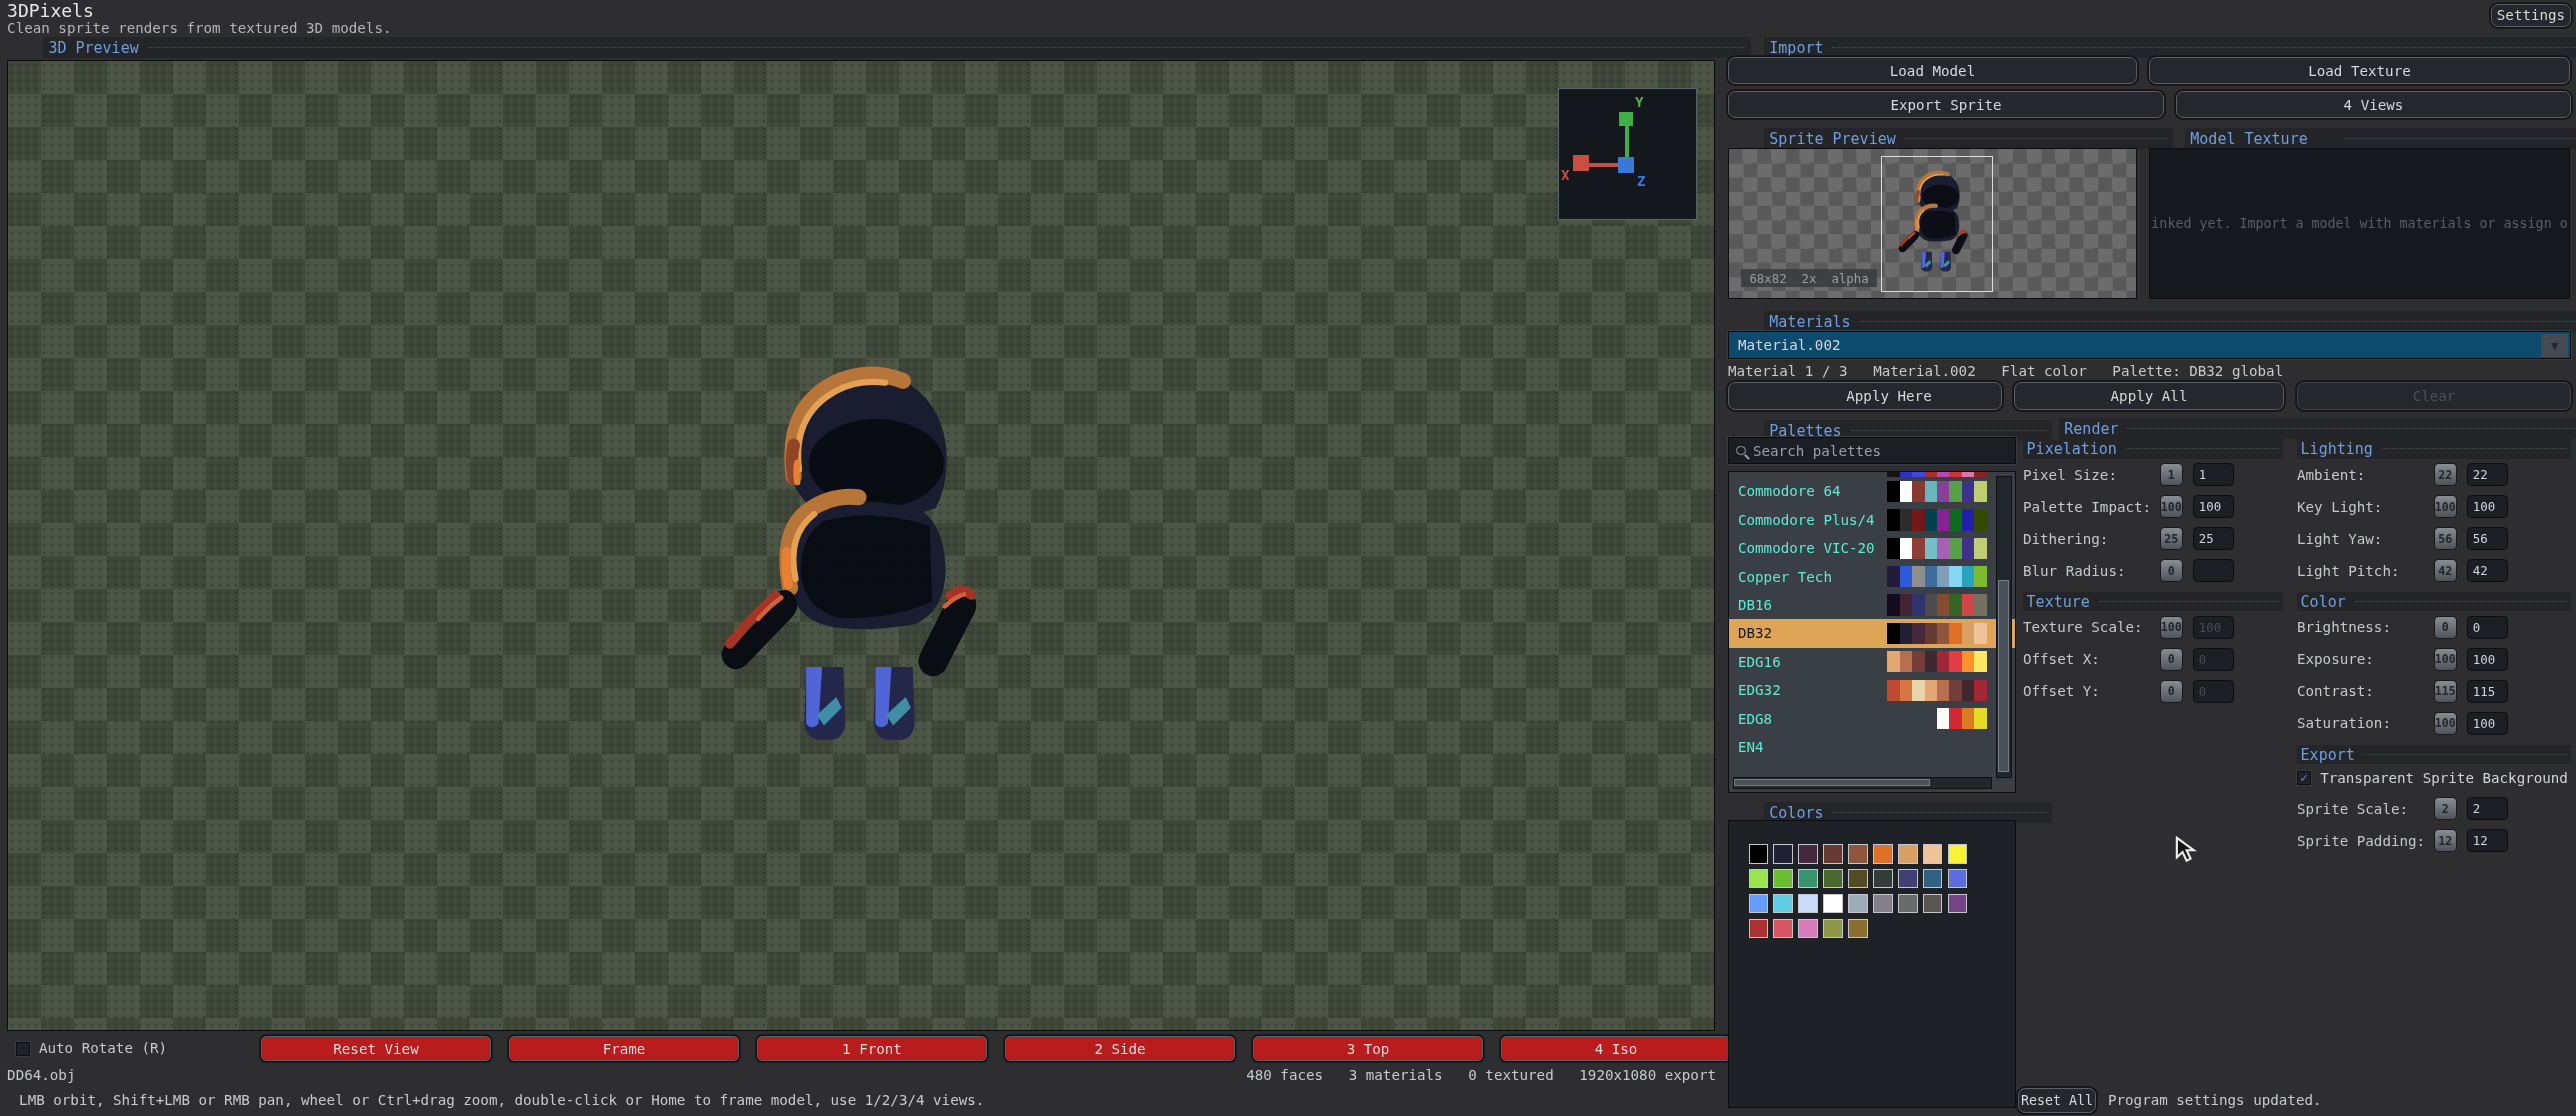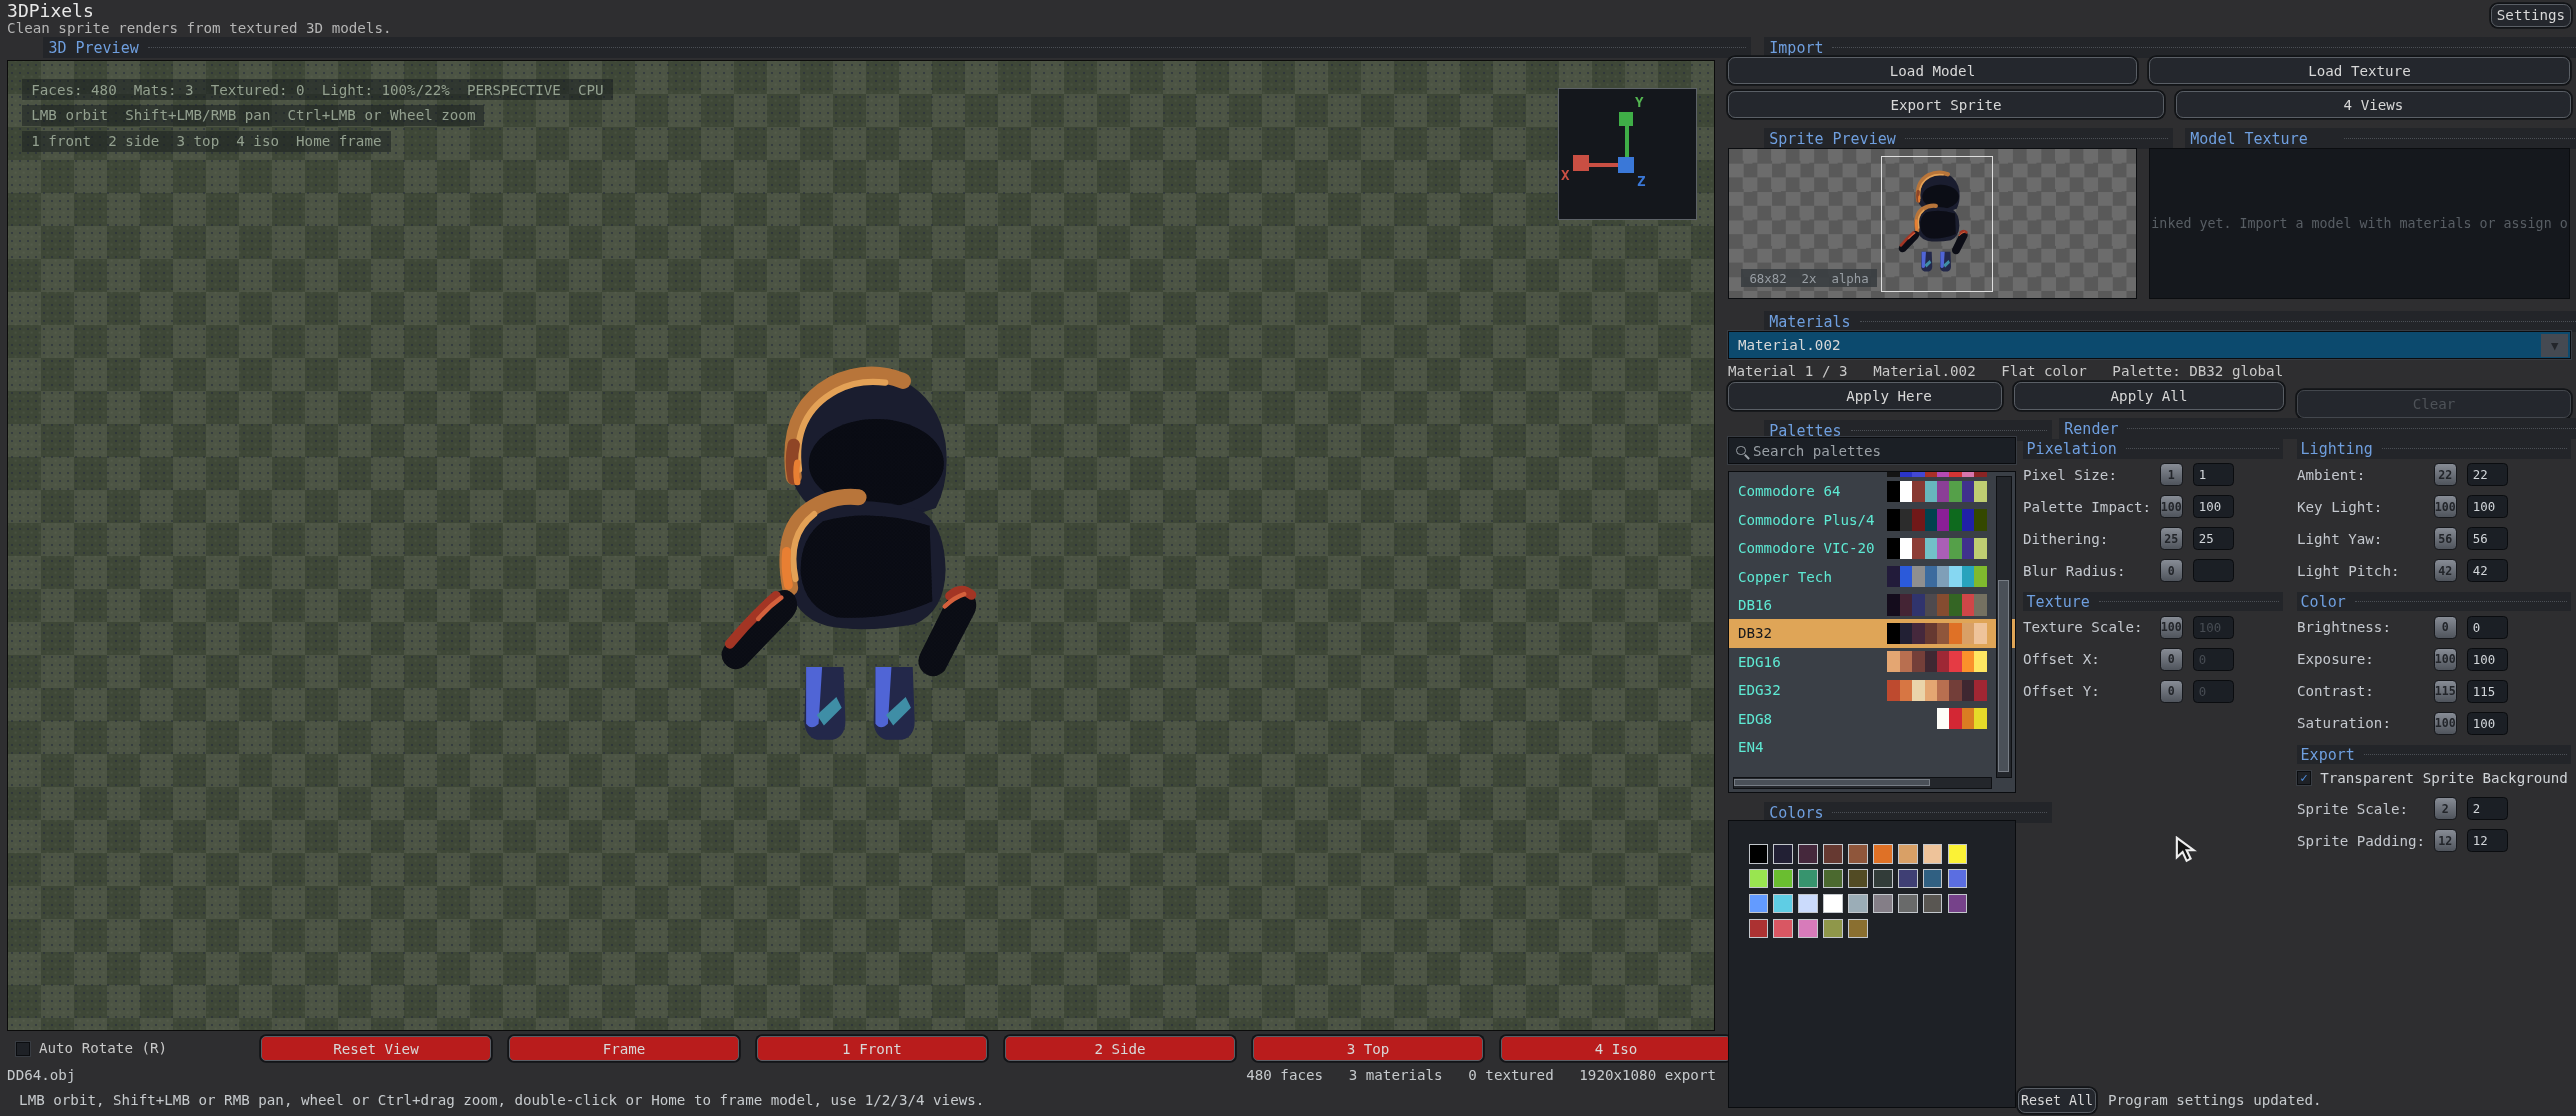--- a/index.html
+++ b/index.html
@@ -150,25 +150,20 @@
 <div class="abs app-sub pre">Clean sprite renders from textured 3D models.</div>
 <div class="btn" id="settings-btn">Settings</div>
 
 <div class="sec-head" style="left:7.1px; top:37px; width:1708px;">
   <span class="lbl">3D Preview</span>
   <span class="rule"></span>
 </div>
 
 <div class="abs" id="viewport">
 
-  <div class="abs" style="left:14.2px; top:18px;">
-    <div class="ovl-line pre">Faces: 480  Mats: 3  Textured: 0  Light: 100%/22%  PERSPECTIVE  CPU</div>
-      <div class="ovl-line pre">LMB orbit  Shift+LMB/RMB pan  Ctrl+LMB or Wheel zoom</div>
-      <div class="ovl-line pre">1 front  2 side  3 top  4 iso  Home frame</div>
-  </div>
 
   <div class="abs" id="gizmo">
     <span style="left:76px; top:5.3px; color:#53b551;">Y</span>
     <div class="gz-sq" style="left:60px; top:23px; width:14.2px; height:14.2px; background:#3fae47;"></div>
     <div class="gz-sq" style="left:66px; top:37px; width:3.6px; height:32px; background:#3fae47;"></div>
     <div class="gz-sq" style="left:30px; top:74px; width:30px; height:3.6px; background:#c94f43;"></div>
     <div class="gz-sq" style="left:14.2px; top:66px; width:16px; height:16px; background:#c94f43;"></div>
     <div class="gz-sq" style="left:59px; top:68px; width:16px; height:16px; background:#3a78d8;"></div>
     <span style="left:1.8px; top:78px; color:#c94f43;">X</span>
     <span style="left:78px; top:84px; color:#3a78d8;">Z</span>
@@ -270,21 +265,21 @@
   <span class="lbl">Materials</span>
   <span class="rule"></span>
 </div>
 <div class="abs" id="material-dropdown">
   <span>Material.002</span>
   <span class="arrow-box">▼</span>
 </div>
 <div class="status-txt pre" style="left:1728px; top:363px; color:#c9c9c9;">Material 1 / 3   Material.002   Flat color   Palette: DB32 global</div>
 <div class="btn" style="left:1728px; top:382px; width:274px; height:28.4px;padding-left:48px;">Apply Here</div>
 <div class="btn" style="left:2014px; top:382px; width:270px; height:28.4px;">Apply All</div>
-<div class="btn disabled" style="left:2297px; top:390px; width:274px; height:28.4px;text-align:center;">Clear</div>
+<div class="btn disabled" style="left:2297px; top:382px; width:274px; height:28.4px;text-align:center;">Clear</div>
 
 <div class="sec-head" style="left:1728px; top:420px; width:288px;">
   <span class="lbl">Palettes</span>
   <span class="rule"></span>
 </div>
 <div class="abs" id="palette-search">
   <span class="mag"></span>
   <input type="text" placeholder="Search palettes" style="">
 </div>
 

